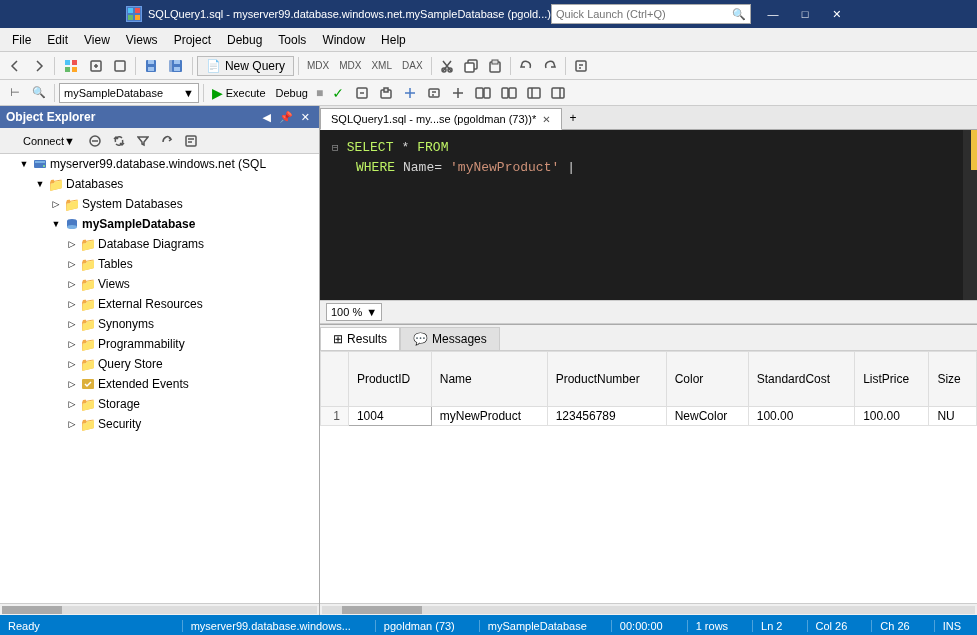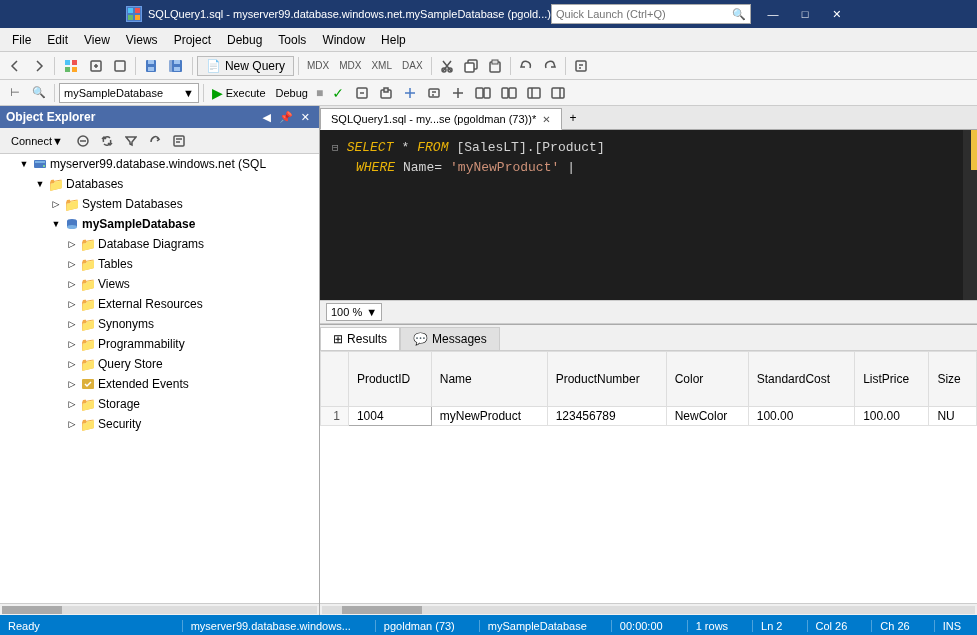--- a/index.html
+++ b/index.html
@@ -49,21 +49,21 @@
     
     .query-area { flex: 1; display: flex; flex-direction: column; background: #f0f0f0; overflow: hidden; }
     .tab-bar { background: #e8e8e8; height: 24px; display: flex; align-items: flex-end; border-bottom: 1px solid #aaa; }
     .tab { background: #d0d8e0; border: 1px solid #aaa; border-bottom: none; padding: 3px 10px; font-size: 11px; display: flex; align-items: center; gap: 6px; cursor: pointer; height: 22px; }
     .tab.active { background: white; border-bottom: 1px solid white; margin-bottom: -1px; }
     .tab-close { font-size: 10px; cursor: pointer; color: #555; }
     .editor-pane { background: #1e1e1e; flex: 1; overflow: hidden; position: relative; display: flex; }
     .editor-content { flex: 1; padding: 8px 12px; font-family: 'Consolas', 'Courier New', monospace; font-size: 13px; color: #d4d4d4; overflow: auto; }
     .code-line { display: flex; align-items: center; gap: 8px; line-height: 1.5; }
     .line-minus { color: #858585; font-size: 11px; }
-    .kw-blue { color: #eab308; font-style: italic; }
+    .kw-blue { color: #bef264; }
     .kw-white { color: #d4d4d4; }
     .str-red { color: #ce9178; }
 
     
     .zoom-bar { background: #f0f0f0; height: 24px; display: flex; align-items: center; padding: 0 6px; gap: 4px; border-bottom: 1px solid #ccc; border-top: 1px solid #ccc; }
     .zoom-dropdown { background: white; border: 1px solid #aaa; padding: 0 4px; font-size: 11px; height: 18px; display: flex; align-items: center; gap: 4px; cursor: pointer; }
 
     
     .results-area { height: 160px; display: flex; flex-direction: column; background: white; border-top: 1px solid #aaa; }
     .results-tabs { background: #f0f0f0; height: 26px; display: flex; align-items: flex-end; border-bottom: 1px solid #ccc; }
@@ -330,21 +330,21 @@
   <div class="object-explorer">
     <div class="oe-header">
       <span>Object Explorer</span>
       <div class="oe-header-pins">
         <button class="pin-btn">◀</button>
         <button class="pin-btn">📌</button>
         <button class="pin-btn">✕</button>
       </div>
     </div>
     <div class="oe-toolbar">
-      <button class="tb-btn" style="font-size:11px;padding:2px 6px;">
+      <button class="tb-btn" style="font-size:11px;padding:2px 6px;margin-left:12px;">
         <span>Connect</span> ▼
       </button>
       <button class="tb-btn">
         <svg width="12" height="12" fill="none" stroke="#555" stroke-width="1.5">
             <circle cx="6" cy="6" r="5"></circle>
             <path d="M3 6h6"></path>
           </svg>
       </button>
       <button class="tb-btn">
         <svg width="12" height="12" fill="none" stroke="#555" stroke-width="1.5">
@@ -492,21 +492,20 @@
       <button style="background:transparent;border:none;cursor:pointer;padding:2px 8px;font-size:12px;align-self:center;">+</button>
     </div>
 
     <div class="editor-pane" style="height:170px;flex:none;">
       <div class="editor-content">
         <div class="code-line">
           <span class="line-minus">⊟</span>
           <span class="kw-blue">SELECT</span>
           <span class="kw-white"> * </span>
           <span class="kw-blue">FROM</span>
-          <span class="kw-white"> [SalesLT].[Product]</span>
         </div>
         <div class="code-line">
           <span style="width:16px;display:inline-block;"></span>
           <span class="kw-blue">WHERE</span>
           <span class="kw-white"> Name=</span>
           <span class="str-red">'myNewProduct'</span>
           <span style="color:#d4d4d4;animation:blink 1s infinite;">|</span>
         </div>
       </div>
       <div style="position:relative;width:14px;background:#2d2d2d;">

